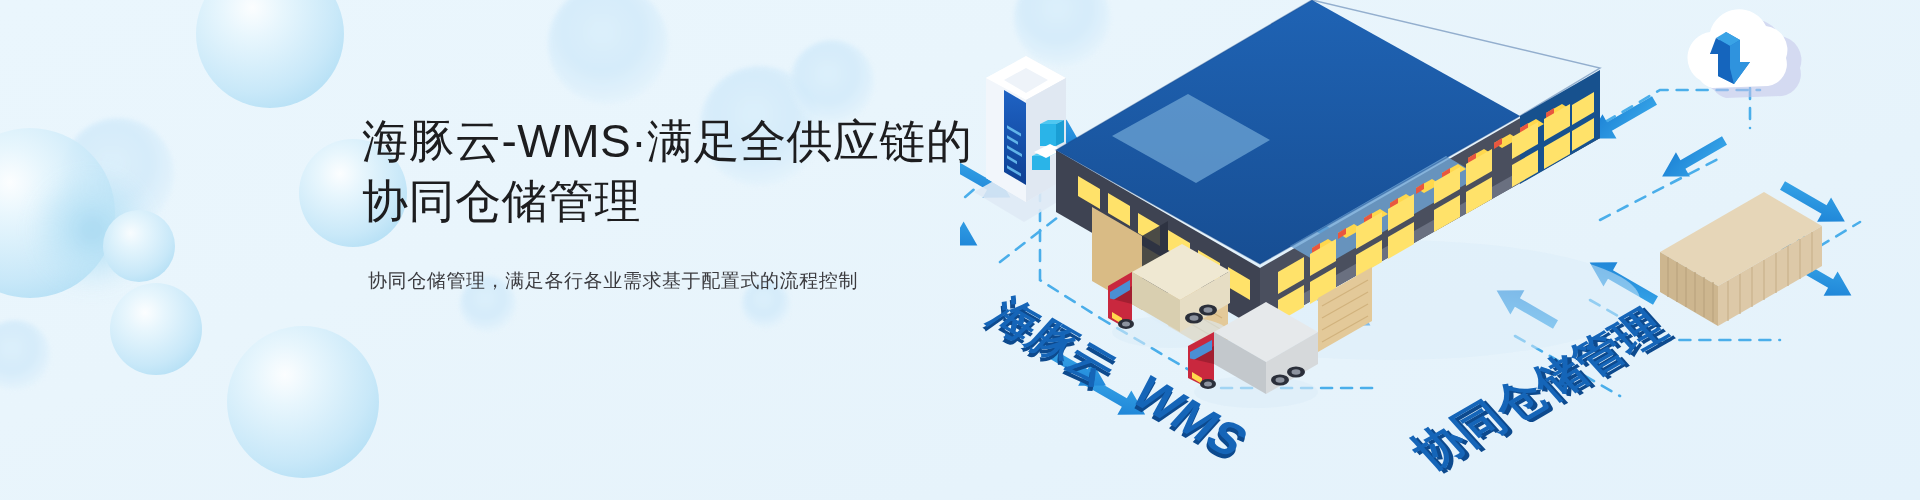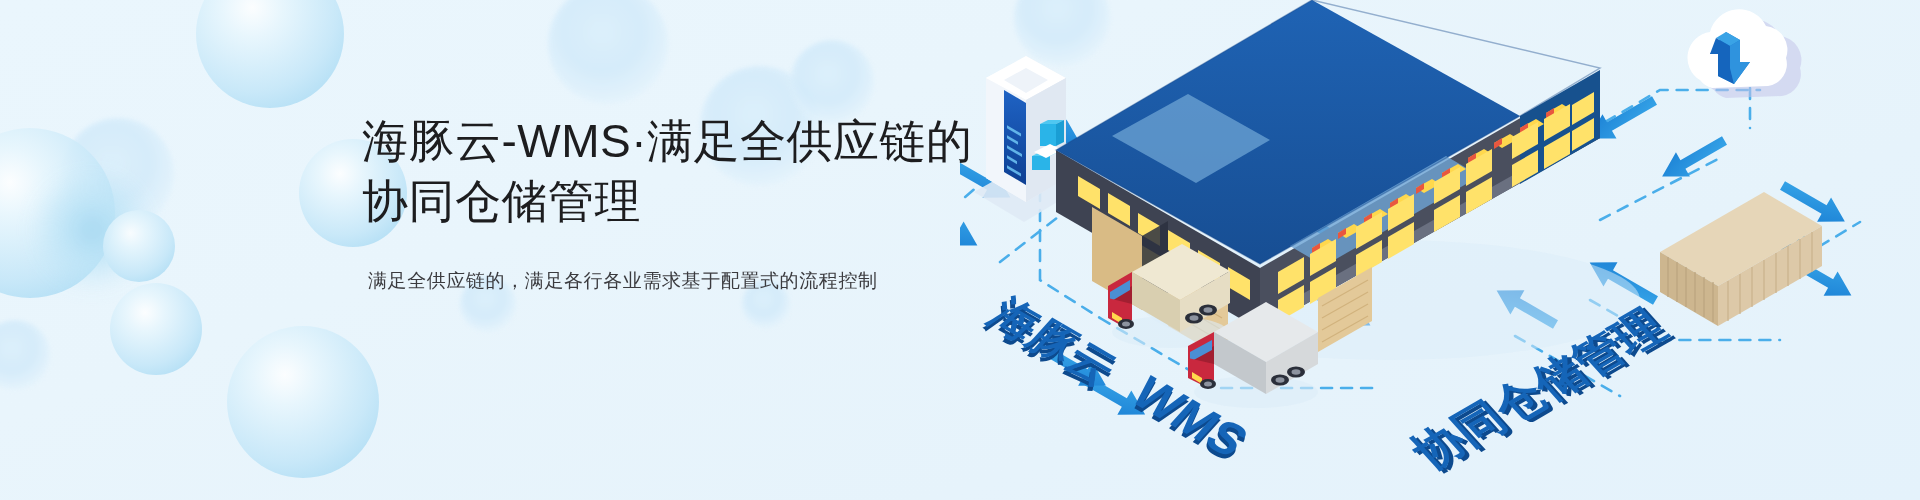--- a/index.html
+++ b/index.html
@@ -87,21 +87,21 @@
     <div class="bubble soft" style="left:700px; top:66px; width:120px; height:120px;"></div>
     <div class="bubble soft" style="left:790px; top:40px; width:84px; height:84px;"></div>
     <div class="bubble soft" style="left:460px; top:276px; width:56px; height:56px;"></div>
     <div class="bubble soft" style="left:742px; top:280px; width:48px; height:48px;"></div>
     <div class="bubble soft" style="left:1014px; top:-30px; width:96px; height:96px;"></div>
   </div>
 
   <div class="copy">
     <h1 class="headline">海豚云-WMS·满足全供应链的
 协同仓储管理</h1>
-    <p class="subhead">满足全供应链的，满足各行各业需求基于配置式的流程控制</p>
+    <p class="subhead">协同仓储管理，满足各行各业需求基于配置式的流程控制</p>
   </div>
 
   <div class="illus">
     <svg viewBox="0 0 960 500" preserveAspectRatio="xMidYMid meet" xmlns="http://www.w3.org/2000/svg">
       <defs>
         <linearGradient id="roofGrad" x1="0" y1="0" x2="0" y2="1">
           <stop offset="0%" stop-color="#1f63b4"></stop>
             <stop offset="100%" stop-color="#174e93"></stop>
         </linearGradient>
         <linearGradient id="skyPanel" x1="0" y1="0" x2="1" y2="1">

